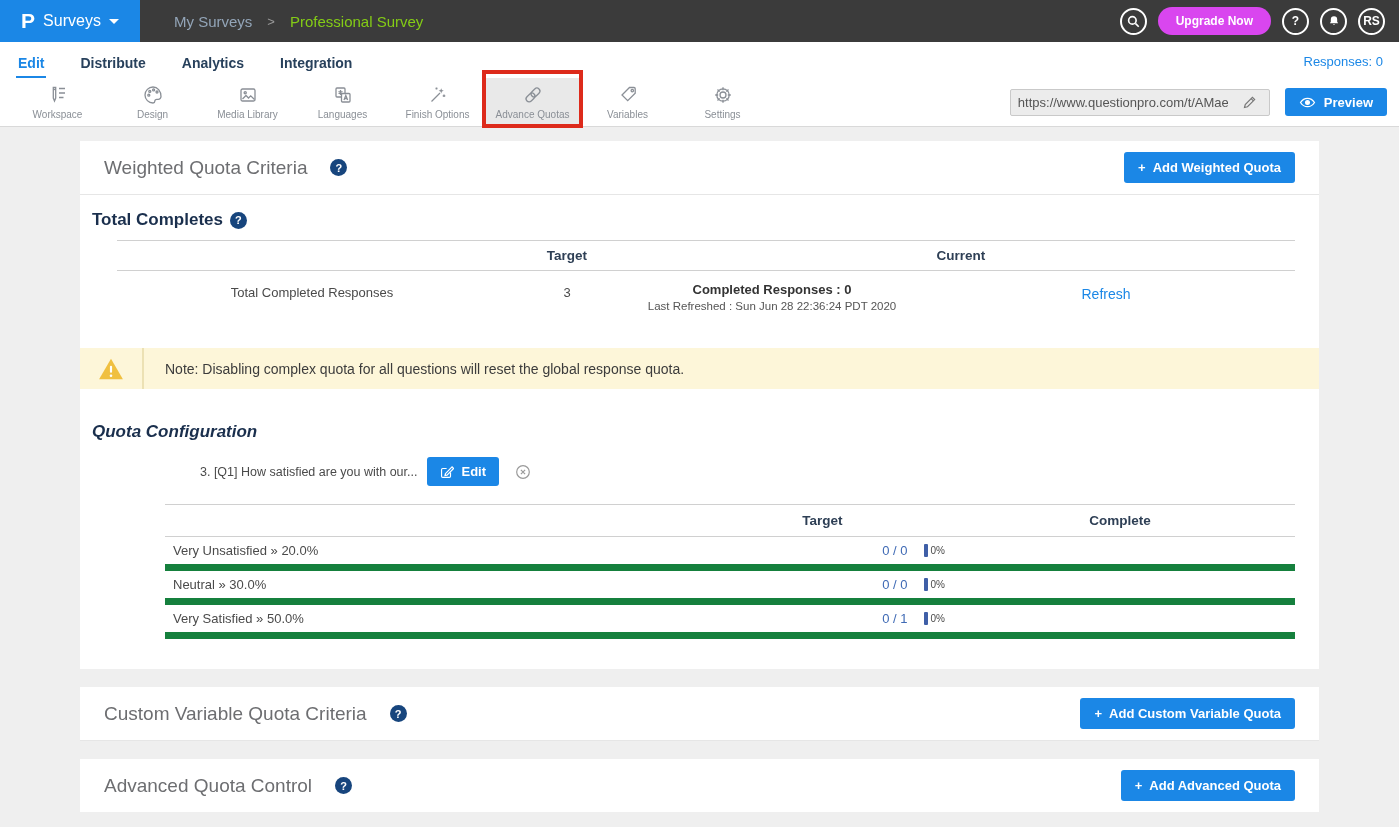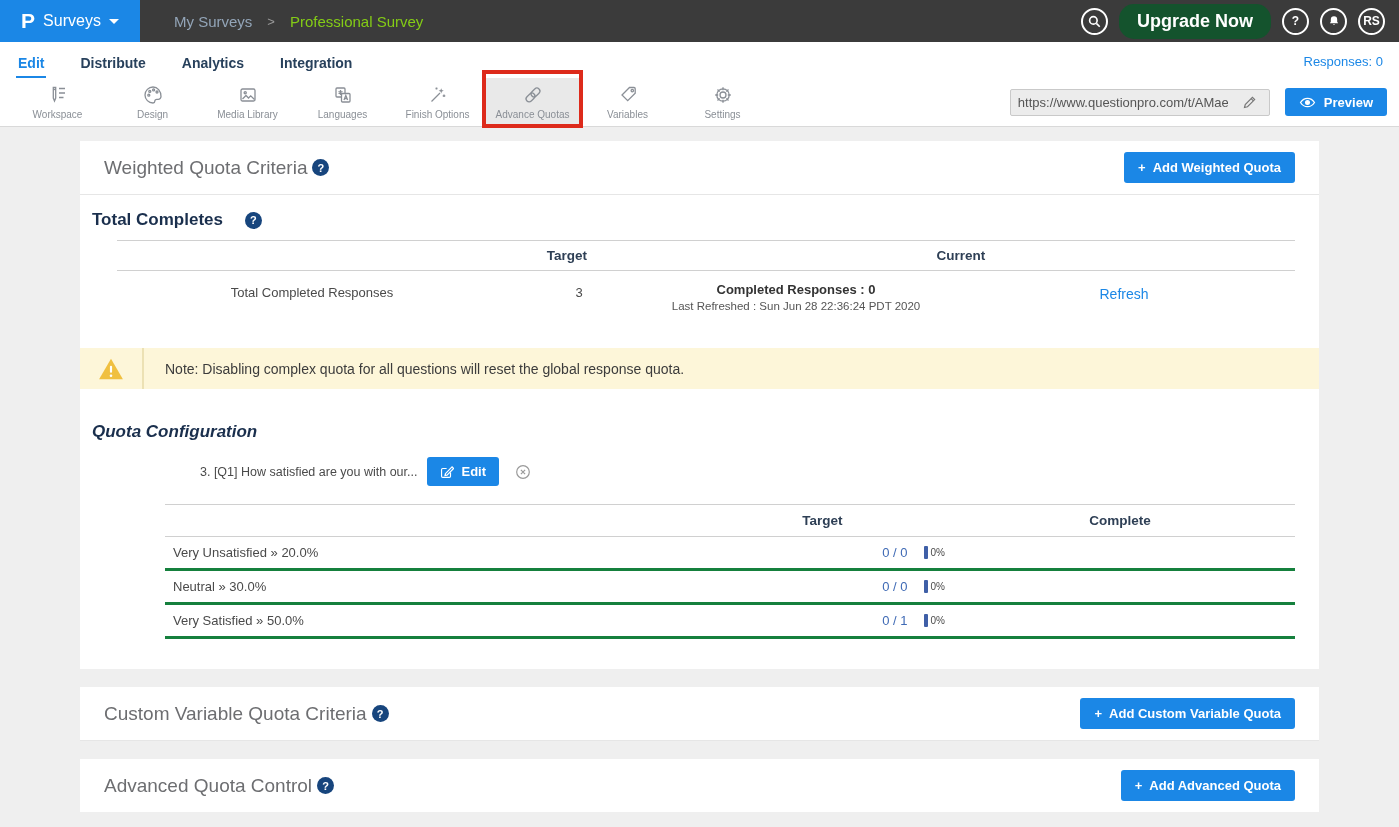--- a/index.html
+++ b/index.html
@@ -17,21 +17,21 @@
   .brand { width: 140px; height: 42px; background: #1b87e6; display: flex; align-items: center; justify-content: center; gap: 8px; color: #fff; cursor: pointer; }
   .brand-logo { font-size: 21px; font-weight: bold; }
   .brand-label { font-size: 16px; }
   .caret-down { width: 0; height: 0; border-left: 5px solid transparent; border-right: 5px solid transparent; border-top: 5px solid #fff; }
   .breadcrumb { margin-left: 34px; display: flex; gap: 15px; align-items: center; font-size: 15px; }
   .bc-parent { color: #93a5b8; cursor: pointer; }
   .bc-sep { color: #9a9a9a; font-size: 13px; }
   .bc-current { color: #84cc16; text-align: center; }
   .topbar-right { margin-left: auto; display: flex; align-items: center; gap: 11px; padding-right: 14px; }
   .circle-btn { width: 27px; height: 27px; border: 2px solid #fff; border-radius: 50%; display: flex; align-items: center; justify-content: center; color: #fff; font-weight: bold; font-size: 12px; cursor: pointer; flex: none; }
-  .upgrade-btn { background: #14532d; color: #fff; font-weight: bold; font-size: 18px; padding: 7px 18px; border-radius: 15px; border: none; cursor: pointer; font-family: inherit; }
+  .upgrade-btn { background: #d946ef; color: #fff; font-weight: bold; font-size: 12px; padding: 7px 18px; border-radius: 15px; border: none; cursor: pointer; font-family: inherit; }
 
   
   .tabbar { height: 36px; background: #fff; display: flex; align-items: flex-end; padding: 0 16px; }
   .tab { font-size: 14px; font-weight: bold; color: #28415c; margin-right: 32px; padding: 8px 2px 7px; cursor: pointer; }
   .tab.active { color: #1b87e6; border-bottom: 2px solid #1b87e6; padding-bottom: 5px; }
   .responses { margin-left: auto; color: #1b87e6; font-size: 13px; padding-bottom: 9px; }
 
   
   .toolbar { height: 49px; background: #fff; border-bottom: 1px solid #d9d9d9; display: flex; align-items: stretch; padding-left: 10px; }
   .tool { width: 95px; display: flex; flex-direction: column; align-items: center; justify-content: center; gap: 3px; cursor: pointer; position: relative; }
@@ -42,32 +42,32 @@
   .toolbar-right { margin-left: auto; display: flex; align-items: center; gap: 15px; padding-right: 12px; }
   .url-wrap { display: flex; align-items: center; background: #ececec; border: 1px solid #c9c9c9; border-radius: 2px; height: 27px; width: 260px; }
   .url-input { border: none; background: transparent; font-size: 13px; color: #555; padding: 0 7px; width: 224px; outline: none; font-family: inherit; }
   .url-edit { width: 30px; display: flex; justify-content: center; cursor: pointer; }
   .preview-btn { background: #1b87e6; color: #fff; display: flex; align-items: center; gap: 8px; font-size: 13px; font-weight: bold; height: 28px; padding: 0 14px; border-radius: 3px; border: none; cursor: pointer; font-family: inherit; }
 
   
   .content { padding: 14px 80px 0; }
   .card { background: #fff; margin-bottom: 18px; }
   .card-header { display: flex; align-items: center; justify-content: space-between; padding: 11px 24px; }
-  .card-title { font-size: 19px; color: #6d6e71; display: flex; align-items: center; gap: 5px; font-weight: normal; }
+  .card-title { font-size: 19px; color: #6d6e71; display: flex; align-items: center; gap: 23px; font-weight: normal; }
   .help-icon { width: 17px; height: 17px; border-radius: 50%; background: #17457d; color: #fff; font-size: 11px; font-weight: bold; display: inline-flex; align-items: center; justify-content: center; cursor: pointer; flex: none; }
   .add-btn { background: #1b87e6; color: #fff; font-size: 13px; font-weight: bold; padding: 8px 14px; border-radius: 3px; border: none; display: flex; gap: 7px; align-items: center; cursor: pointer; font-family: inherit; }
   .divider { border-top: 1px solid #e6e6e6; }
-  .section-heading { font-size: 17px; font-weight: bold; color: #1a2f4d; padding: 15px 0 10px 12px; display: flex; gap: 22px; align-items: center; }
+  .section-heading { font-size: 17px; font-weight: bold; color: #1a2f4d; padding: 15px 0 10px 12px; display: flex; gap: 7px; align-items: center; }
 
   
   .tc-table { margin: 0 24px 0 37px; }
   .tc-header { display: grid; grid-template-columns: 390px 120px 290px 1fr; border-top: 1px solid #d0d0d0; border-bottom: 1px solid #d0d0d0; padding: 7px 0; }
   .th-cell { text-align: center; font-weight: bold; font-size: 13.5px; color: #2e3f55; }
   .tc-current-h { grid-column: 3 / 5; }
-  .tc-row { display: grid; grid-template-columns: 390px 120px 290px 1fr; padding: 11px 0 16px; gap: 12px; }
+  .tc-row { display: grid; grid-template-columns: 390px 120px 290px 1fr; padding: 11px 0 16px; }
   .tc-label, .tc-target { text-align: center; font-size: 13px; color: #4a4a4a; padding-top: 3px; }
   .tc-current { text-align: center; }
   .tc-cur-1 { font-weight: bold; font-size: 13px; color: #333; }
   .tc-cur-2 { font-size: 11.5px; color: #555; margin-top: 3px; }
   .tc-refresh { text-align: center; padding-top: 3px; }
   .link { color: #1b87e6; font-size: 14px; cursor: pointer; text-decoration: none; }
 
   
   .note-banner { margin-top: 20px; background: #fdf6d9; display: flex; align-items: stretch; min-height: 41px; }
   .warn-wrap { width: 62px; display: flex; align-items: center; justify-content: center; }
@@ -75,21 +75,21 @@
   .note-text { display: flex; align-items: center; padding-left: 21px; font-size: 14px; color: #3c3c3c; }
 
   
   .qc-heading { margin-top: 18px; font-style: italic; }
   .question-row { display: flex; align-items: center; padding: 5px 0 12px 120px; }
   .question-label { font-size: 12.5px; color: #4a4a4a; margin-right: 10px; }
   .edit-btn { background: #1b87e6; color: #fff; font-size: 13px; font-weight: bold; padding: 7px 13px; border-radius: 3px; border: none; display: flex; gap: 7px; align-items: center; cursor: pointer; font-family: inherit; }
   .remove-btn { margin-left: 16px; cursor: pointer; display: flex; }
   .q-table { margin: 6px 24px 0 85px; padding-bottom: 30px; }
   .q-header { display: grid; grid-template-columns: 535px 245px 1fr; border-top: 1px solid #d0d0d0; border-bottom: 1px solid #d0d0d0; padding: 8px 0; }
-  .q-row { display: grid; grid-template-columns: 535px 245px 1fr; align-items: center; height: 34px; border-bottom: 3px solid #15803d; }
+  .q-row { display: grid; grid-template-columns: 535px 245px 1fr; align-items: center; height: 34px; border-bottom: 7px solid #15803d; }
   .q-label { font-size: 13px; color: #4a4a4a; padding-left: 8px; }
   .q-target { display: flex; justify-content: flex-end; align-items: center; }
   .q-frac { font-size: 13px; color: #3f6ab5; }
   .q-bar { width: 4px; height: 13px; background: #3f5fa7; border-radius: 1px; margin-left: 16px; margin-right: 3px; }
   .q-pct { font-size: 10px; color: #4a4a4a; }
 
   
   .cv-body { padding: 13px 24px 20px 12px; font-size: 13.5px; }
   .empty-text { font-style: italic; color: #333; }
 

